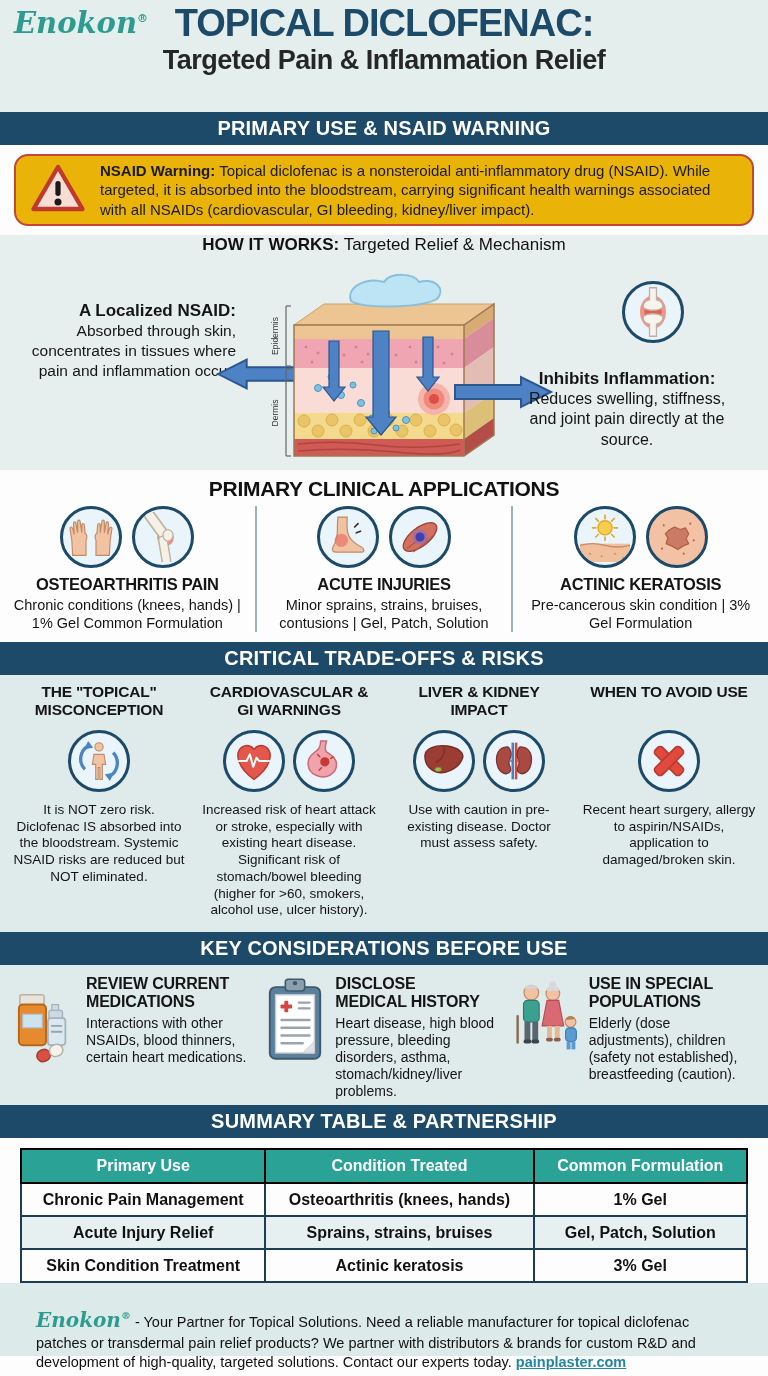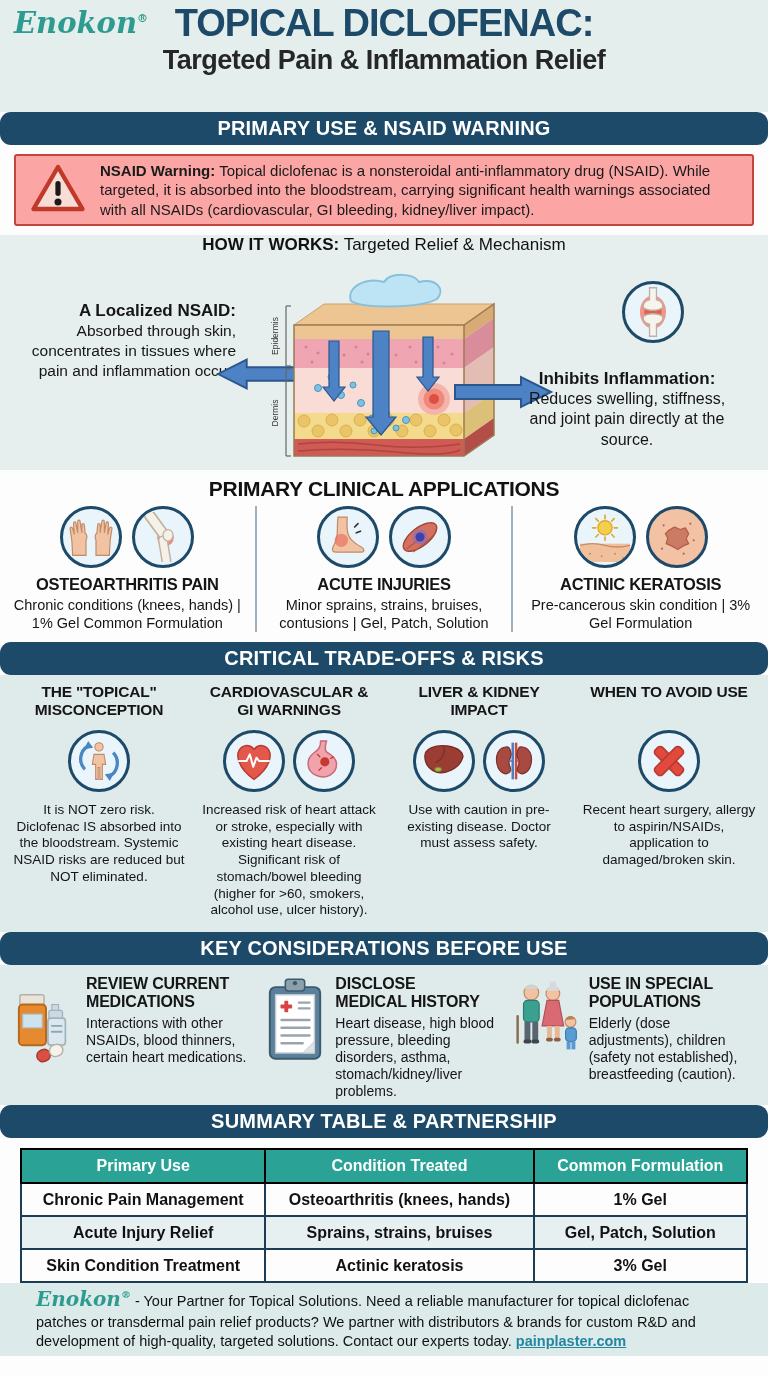--- a/index.html
+++ b/index.html
@@ -7,25 +7,25 @@
   .page{width:768px;height:1376px;overflow:hidden;background:#fdfdfd;position:relative;}
 
   
   .header{height:112px;background:#e3eeed;position:relative;text-align:center;}
   .logo{position:absolute;left:14px;top:6px;font-family:"DejaVu Serif",serif;font-style:italic;font-weight:bold;font-size:29px;color:#2d9b8f;}
   .logo sup{font-size:11px;font-style:normal;}
   .page-title{padding-top:4px;font-size:38px;font-weight:bold;color:#1d4a68;letter-spacing:-1px;line-height:1.0;}
   .page-subtitle{font-size:27px;font-weight:bold;color:#262626;letter-spacing:-0.5px;margin-top:3px;}
 
   
-  .banner{height:33px;line-height:33px;background:#1d4a68;color:#fff;text-align:center;font-weight:bold;font-size:20px;letter-spacing:0.2px;border-radius:11px;}
+  .banner{height:33px;line-height:33px;background:#1d4a68;color:#fff;text-align:center;font-weight:bold;font-size:20px;letter-spacing:0.2px;}
 
   
   .warning-section{height:90px;background:#fdfdfd;box-sizing:border-box;padding:9px 14px;}
-  .warning-box{height:72px;box-sizing:border-box;background:#fca5a5;border:2.5px solid #c4453a;border-radius:3px;display:flex;align-items:center;gap:14px;padding:8px 14px;}
+  .warning-box{height:72px;box-sizing:border-box;background:#eab308;border:2.5px solid #c4453a;border-radius:14px;display:flex;align-items:center;gap:14px;padding:8px 14px;}
   .warning-text{font-size:15px;line-height:1.27;color:#1a1a1a;}
   .warning-text b{font-weight:bold;}
 
   
   .hiw{height:235px;background:#e7efee;position:relative;}
   .hiw-heading{text-align:center;font-size:17px;color:#111;}
   .hiw-heading .b{font-weight:bold;}
   .hiw-left{position:absolute;left:14px;top:66px;width:222px;text-align:right;}
   .hiw-left .t{font-weight:bold;font-size:17px;}
   .hiw-left .bd{font-size:15.5px;line-height:1.3;}
@@ -65,21 +65,21 @@
   .cons-text .cb{font-size:14px;line-height:1.22;margin-top:4px;}
 
   
   .summary-section{height:145px;background:#fdfdfd;box-sizing:border-box;padding:10px 20px 0;}
   table.summary{width:100%;border-collapse:collapse;border:2.5px solid #1d3c55;}
   table.summary th{background:#2aa296;color:#fff;font-size:16px;font-weight:bold;padding:7px 8px;border:2px solid #000000;}
   table.summary td{font-size:16px;font-weight:bold;text-align:center;padding:6.5px 4px;border:2px solid #1d3c55;color:#111;}
   table.summary tr.alt td{background:#e6f0f0;}
 
   
-  .footer{height:73px;background:#dcebe9;box-sizing:border-box;padding:3px 36px 0;font-size:14.5px;line-height:1.33;color:#111;}
+  .footer{height:73px;background:#dcebe9;box-sizing:border-box;padding:24px 36px 0;font-size:14.5px;line-height:1.33;color:#111;}
   .f-logo{font-family:"DejaVu Serif",serif;font-style:italic;font-weight:bold;font-size:20px;color:#2d9b8f;}
   .f-logo sup{font-size:10px;font-style:normal;}
   .f-link{color:#2386a0;text-decoration:underline;font-weight:bold;cursor:pointer;}
 </style>
 </head>
 <body>
 
 <div class="page">
 
   <div class="header">

